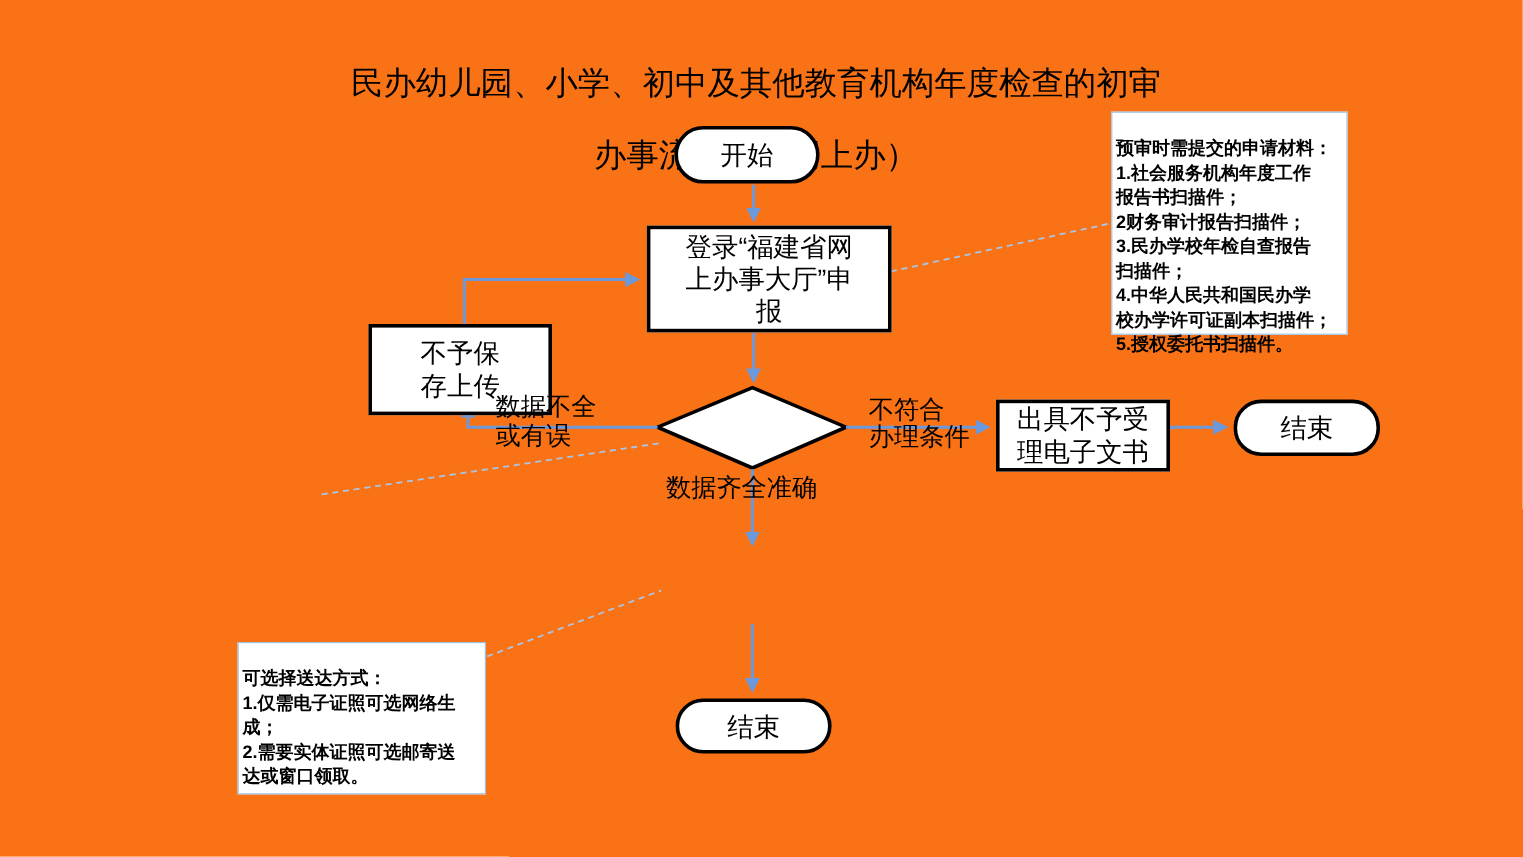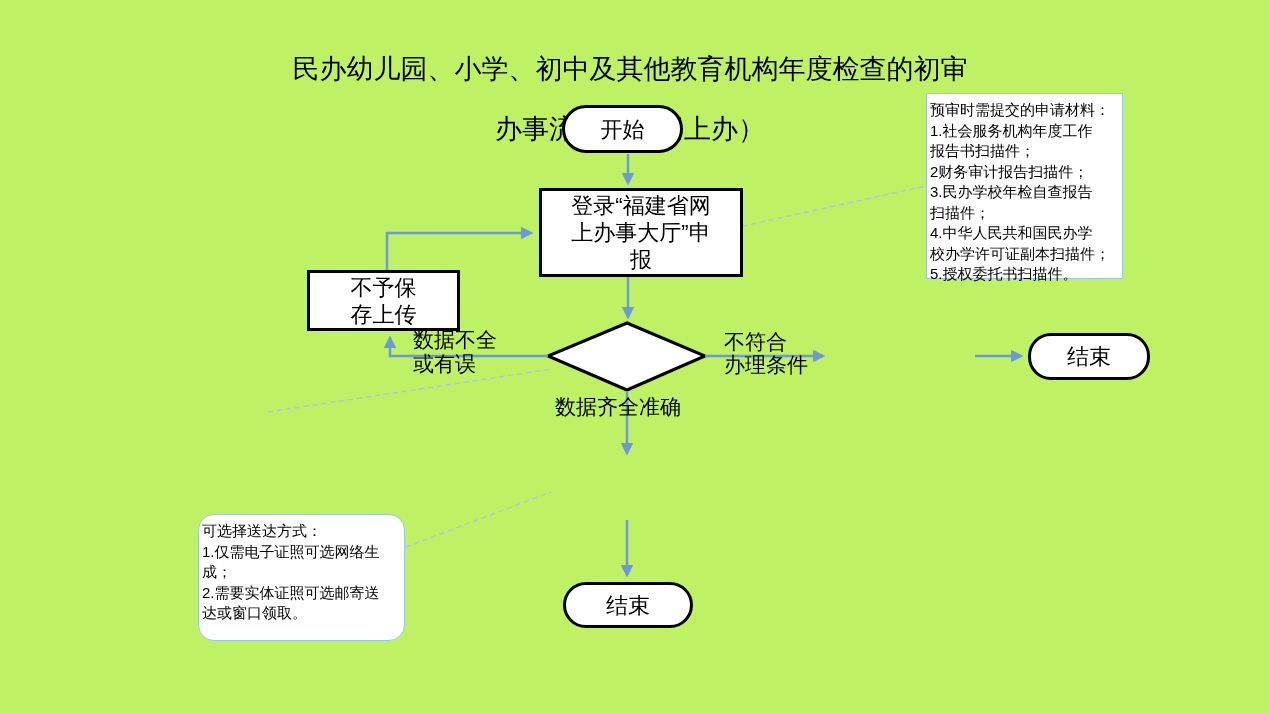--- a/index.html
+++ b/index.html
@@ -1,50 +1,50 @@
 <!DOCTYPE html>
 <html><head>
 <meta charset="utf-8">
 <style>
   html,body{margin:0;padding:0;background:#ffffff;}
   .canvas{
-    position:relative;width:1269px;height:714px;background:#bef264;overflow:hidden;
+    position:relative;width:1269px;height:714px;background:#f97316;overflow:hidden;
     font-family:"Liberation Sans","DejaVu Sans",sans-serif;color:#000;
   }
   .abs{position:absolute;box-sizing:border-box;}
   .title{left:0;top:24px;width:1260px;text-align:center;font-size:27px;line-height:30px;white-space:pre-line;}
   svg.overlay{position:absolute;left:0;top:0;z-index:0;}
   .node{
     z-index:2;border:3px solid #000;background:#fff;
     display:flex;align-items:center;justify-content:center;text-align:center;
     font-size:22px;line-height:27px;white-space:pre-line;
   }
   .stadium{border-radius:24px;}
   .diamond-label{z-index:2;text-align:center;font-size:22px;line-height:28px;background:transparent;}
   .edge-label{z-index:2;text-align:left;font-size:21px;line-height:24px;white-space:pre-line;background:transparent;}
   .anno{
     z-index:2;border:1.4px solid #9DC3E6;background:#fff;
-    font-size:15px;line-height:20.5px;padding:6px 3px;white-space:pre-line;text-align:left;
+    font-size:15px;line-height:20.5px;padding:20px 3px;white-space:pre-line;text-align:left;font-weight:bold;
   }
   
   .n-start{left:562px;top:105px;width:121px;height:48px;}
   .n-login{left:539px;top:188px;width:204px;height:89px;}
-  .n-nosave{left:307px;top:270px;width:153px;height:61px;}
+  .n-nosave{left:307px;top:270px;width:153px;height:76px;}
   .n-reject{left:830px;top:333px;width:145px;height:60px;}
   .n-endright{left:1028px;top:333px;width:122px;height:47px;border-radius:23px;}
   .n-decide{left:552px;top:460px;width:151px;height:60px;align-items:flex-start;padding-top:4px;}
   .n-endbottom{left:563px;top:582px;width:130px;height:46px;border-radius:23px;}
   .l-accept{left:548px;top:342px;width:157px;}
   .l-incomplete{left:413px;top:328px;width:122px;}
   .l-notqualified{left:724px;top:330px;width:88px;line-height:23px;}
   .l-complete{left:555px;top:395px;width:148px;}
   .a-precheck{left:926px;top:93px;width:197px;height:186px;}
   .a-conditions{left:58px;top:240px;width:210px;height:83px;}
   .a-window{left:58px;top:323px;width:210px;height:179px;}
-  .a-delivery{left:198px;top:514px;width:207px;height:127px;border-radius:16px;}
+  .a-delivery{left:198px;top:535px;width:207px;height:127px;}
 </style>
 </head>
 <body>
 
 <div class="canvas">
 
   <div class="abs title">
     <div>民办幼儿园、小学、初中及其他教育机构年度检查的初审</div>
     <div>办事流程图（网上办）</div>
   </div>
@@ -75,20 +75,22 @@
   <div class="abs node stadium n-start">开始</div>
 
   <div class="abs node n-login">登录“福建省网
 上办事大厅”申
 报</div>
 
   <div class="abs node n-nosave">不予保
 存上传</div>
 
 
+  <div class="abs node n-reject">出具不予受
+理电子文书</div>
 
   <div class="abs node n-endright">结束</div>
 
 
   <div class="abs node n-endbottom">结束</div>
 
   <div class="abs edge-label l-incomplete">数据不全
 或有误</div>
 
   <div class="abs edge-label l-notqualified">不符合

